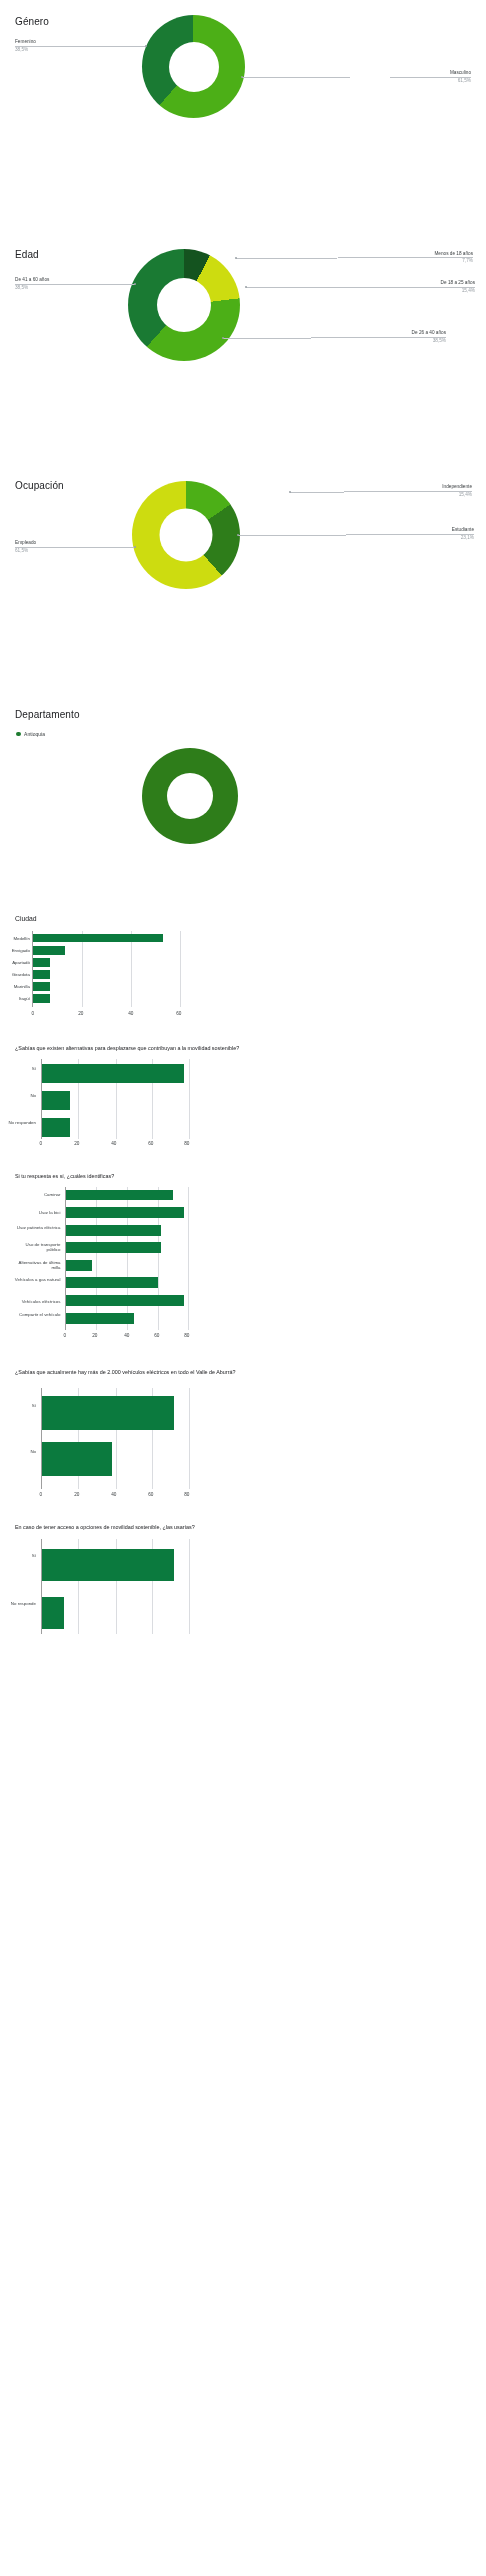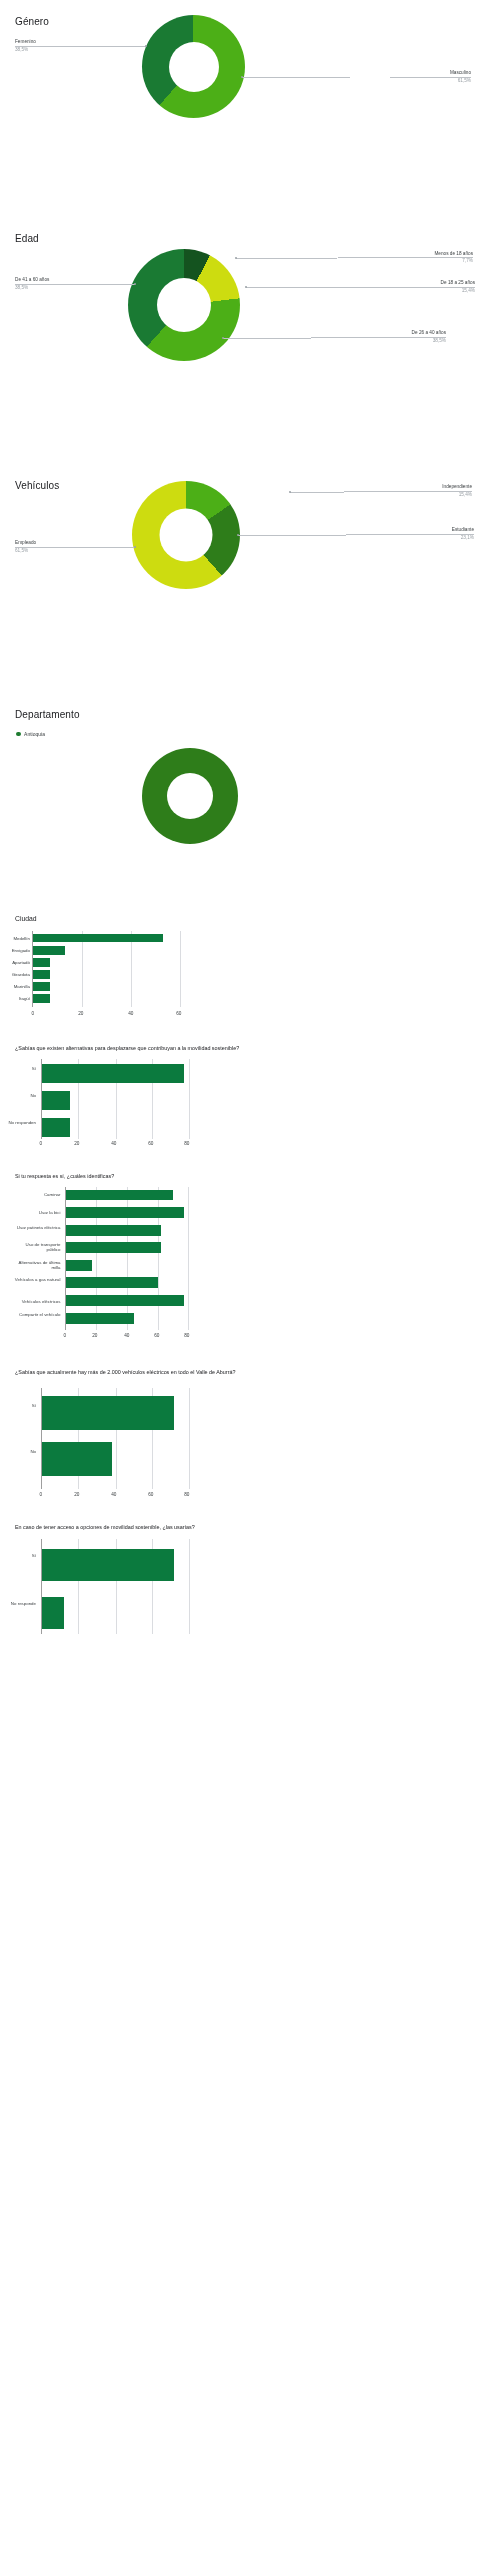--- a/index.html
+++ b/index.html
@@ -126,21 +126,21 @@
     </div>
 
     <div class="leader to-left" style="left:242px;top:77px;width:108px;"></div>
     <div class="lbl right" style="left:390px;top:70px;width:81px;">
       <span class="name">Masculino</span>
       <span class="pct">61,5%</span>
     </div>
   </div>
 
   <div class="section" style="height:233px;">
-    <div class="sec-title" style="position:absolute;left:15px;top:0;">Edad</div>
+    <div class="sec-title" style="position:absolute;left:15px;top:16px;">Edad</div>
 
     <div class="donut" style="left:128px;top:16px;width:112px;height:112px;
                 background: conic-gradient(
                    #14531f 0deg 27.7deg,
                    #cddc10 27.7deg 83.1deg,
                    #4caf17 83.1deg 221.7deg,
                    #1a7a33 221.7deg 360deg);">
       <div class="hole" style="width:54px;height:54px;"></div>
     </div>
 
@@ -163,21 +163,21 @@
     </div>
 
     <div class="leader to-right" style="left:38px;top:51px;width:97px;"></div>
     <div class="lbl left" style="left:15px;top:44px;width:88px;">
       <span class="name">De 41 a 60 años</span>
       <span class="pct">38,5%</span>
     </div>
   </div>
 
   <div class="section" style="height:233px;">
-    <div class="sec-title" style="position:absolute;left:15px;top:13.5px;">Vehículos</div>
+    <div class="sec-title" style="position:absolute;left:15px;top:13.5px;">Ocupación</div>
 
     <div class="donut" style="left:132px;top:15px;width:108px;height:108px;
                 background: conic-gradient(
                    #4caf17 0deg 55.4deg,
                    #2e7d1a 55.4deg 138.6deg,
                    #cddc10 138.6deg 360deg);">
       <div class="hole" style="width:53px;height:53px;"></div>
     </div>
 
     <div class="leader to-left" style="left:290px;top:26px;width:54px;"></div>

